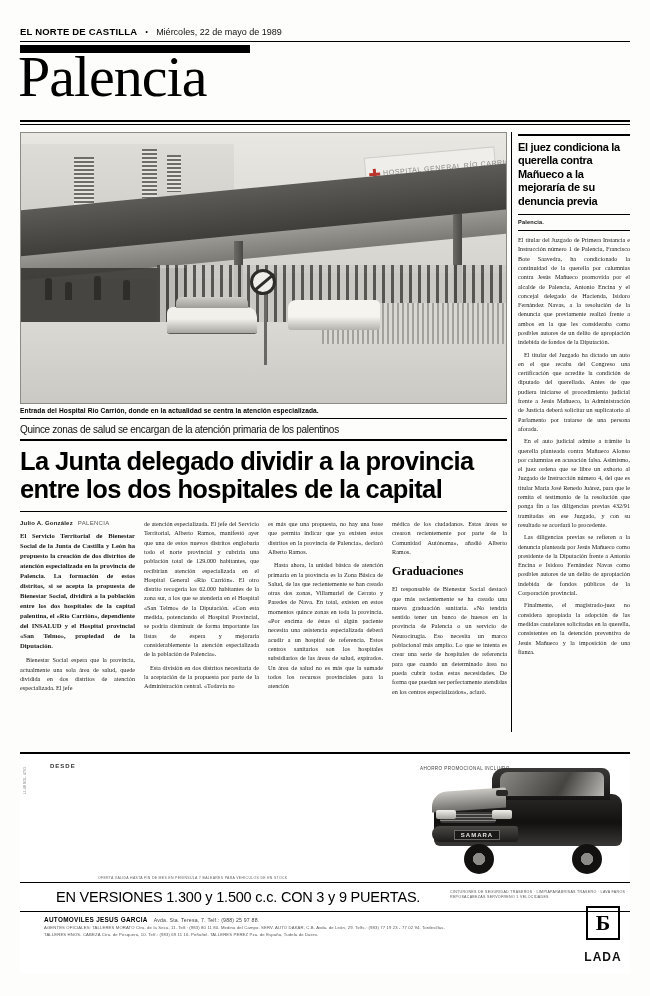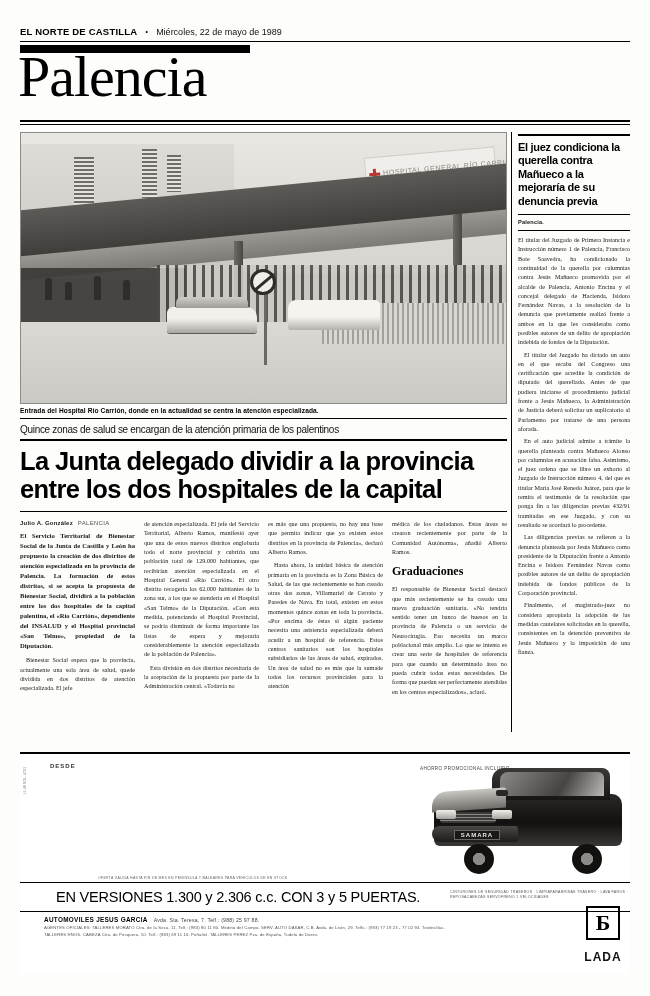--- a/index.html
+++ b/index.html
@@ -767,21 +767,21 @@
         <div class="car-plate">
           <span>SAMARA</span>
         </div>
         <div class="car-mirror"></div>
         <div class="car-wheel" style="left:34px"></div>
         <div class="car-wheel" style="left:142px"></div>
       </div>
     </div>
 
     <div class="ad-versions">
-      <div class="ad-versions-text">EN VERSIONES 1.300 y 2.306 c.c. CON 3 y 5 PUERTAS.</div>
+      <div class="ad-versions-text">EN VERSIONES 1.300 y 1.500 c.c. CON 3 y 9 PUERTAS.</div>
       <div class="ad-spec">CINTURONES DE SEGURIDAD TRASEROS  ·  LIMPIAPARABRISAS TRASERO
 · LAVA FAROS · REPOSACABEZAS SERVOFRENO 1 VELOCIDADES</div>
     </div>
 
     <div class="ad-dealers">
       <div class="dealer-main">
         <span>AUTOMOVILES JESUS GARCIA</span><span class="addr">Avda. Sta. Teresa, 7. Telf.: (988) 25 97 88.</span>
       </div>
       <div class="dealer-line">AGENTES OFICIALES: TALLERES MORATO Ctra. de la Seca, 11. Telf.: (983) 80 11 80. Medina del Campo. SERV. AUTO DAKAR, C.B. Avda. de León, 29. Telfs.: (983) 77 19 23 - 77 02 94. Tordesillas.</div>
       <div class="dealer-line">TALLERES HNOS. CABEZA Ctra. de Pesquera, 10. Telf.: (983) 69 11 16. Peñafiel. TALLERES PEREZ Pza. de España, Tudela de Duero.</div>

